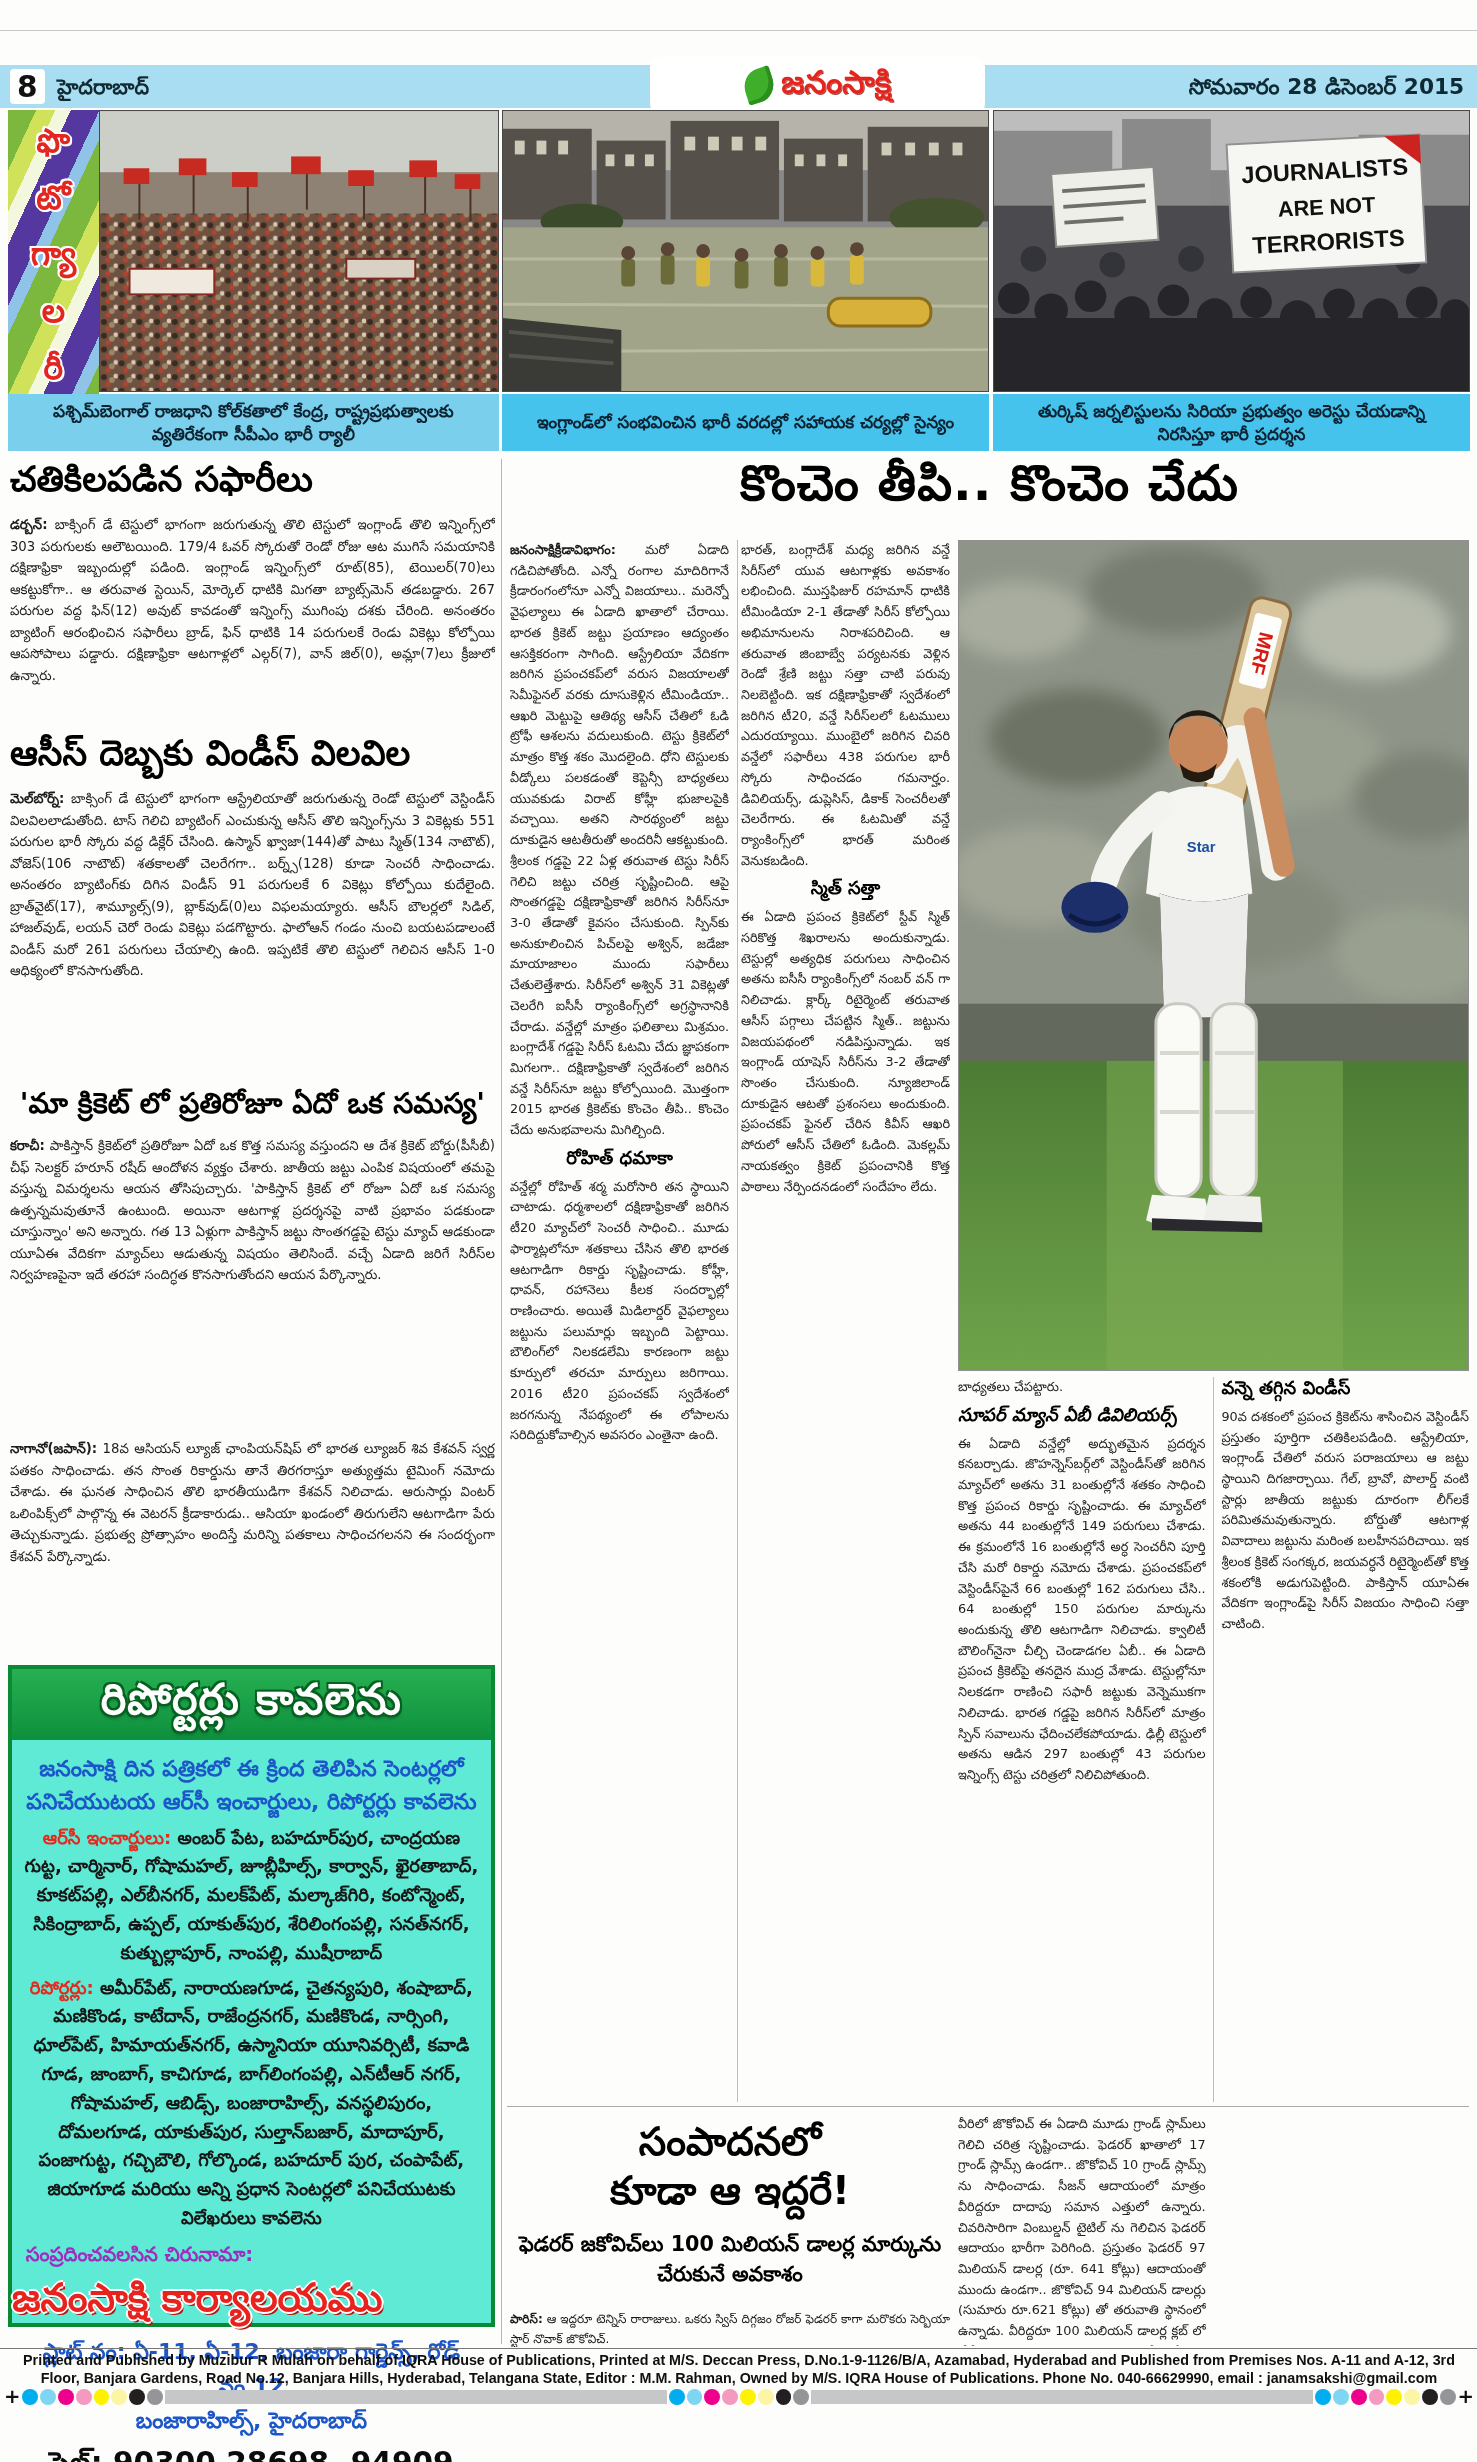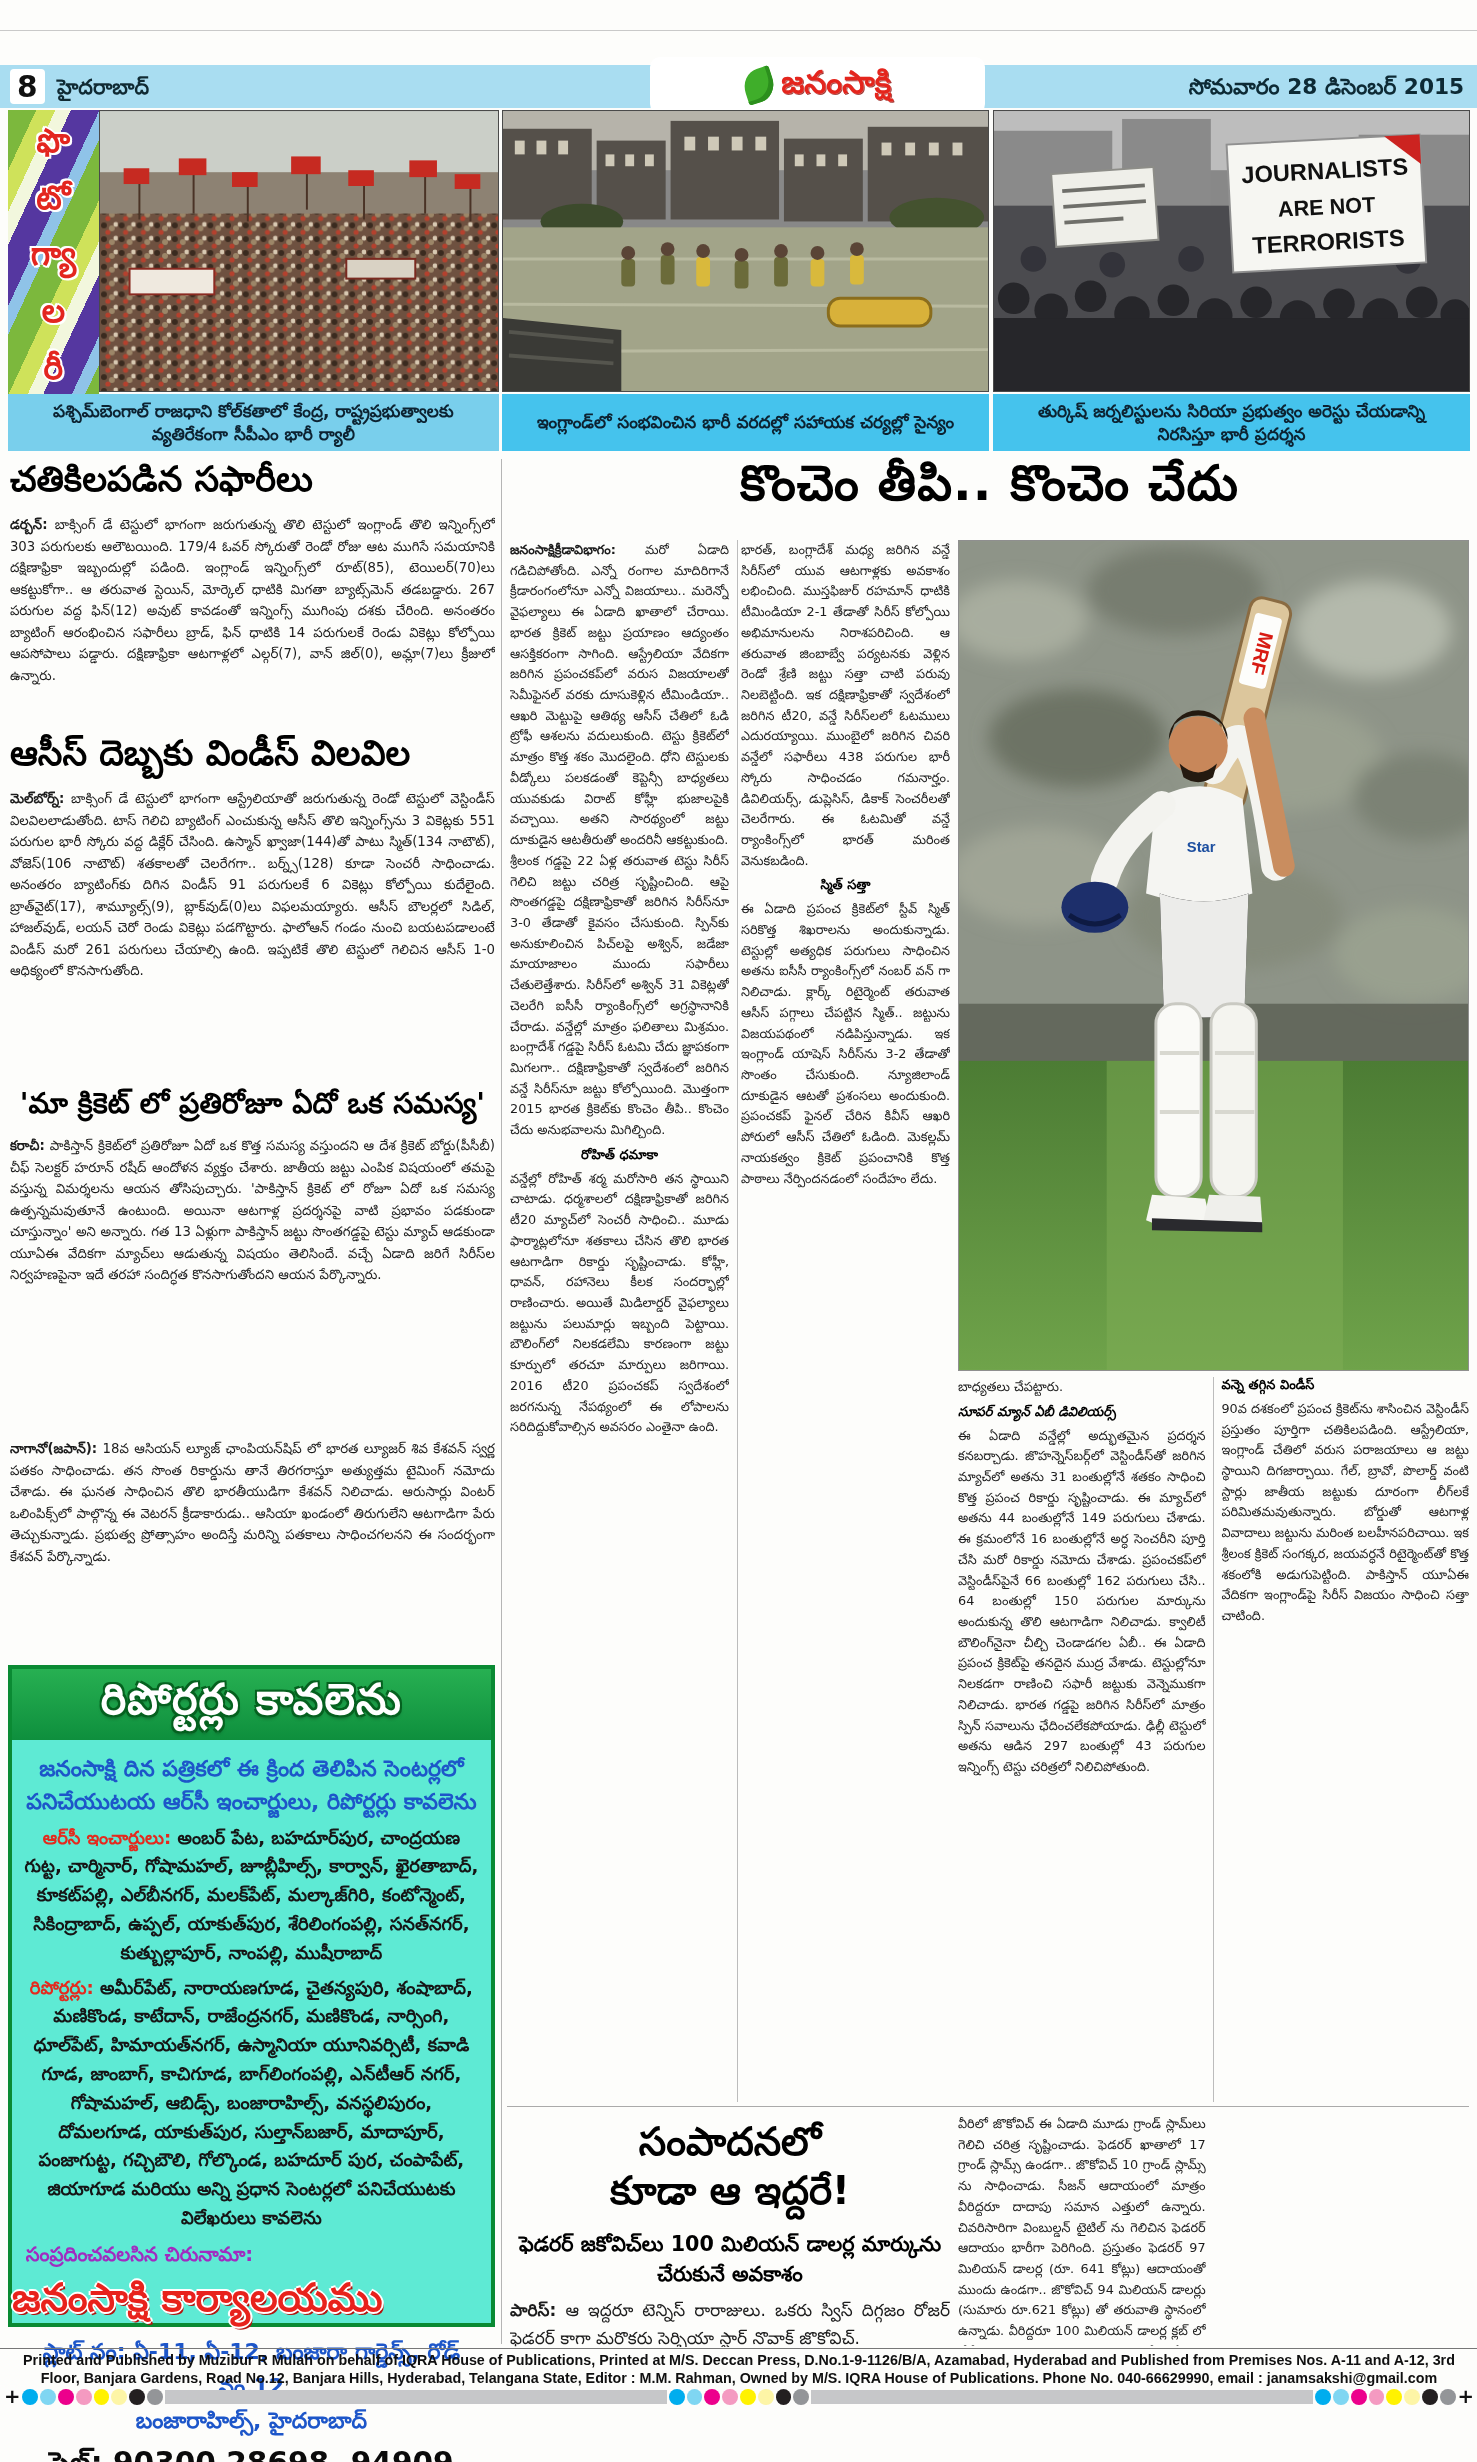--- a/index.html
+++ b/index.html
@@ -28,21 +28,21 @@
     text-shadow:-2px 0 #fff,2px 0 #fff,0 -2px #fff,0 2px #fff,2px 2px #fff,-2px -2px #fff;}
   .photo{position:absolute;top:110px;height:282px;border:1px solid #4a4a4a;box-sizing:border-box;overflow:hidden;background:#888;}
   .caption{position:absolute;top:394px;height:57px;display:flex;align-items:center;justify-content:center;
            text-align:center;font-size:17px;font-weight:700;color:#0c2231;line-height:1.35;padding:0 13.8px;box-sizing:border-box;}
   .cap1{background:#79cfec;} .cap23{background:#45c3ed;}
 
   
   .headline1{font-weight:900;color:#000;letter-spacing:0;}
   .bodytxt{font-size:13.3px;line-height:1.62;text-align:justify;white-space:pre-line;overflow:hidden;color:#1c1c1c;}
   .lead{font-weight:700;}
-  .subhead{font-weight:800;font-size:13px;text-align:center;margin:5.9px 0 3.9px;color:#000;}
+  .subhead{font-weight:800;font-size:18px;text-align:center;margin:5.9px 0 3.9px;color:#000;}
   .vrule{position:absolute;width:1px;background:#b5b5b5;}
   .hrule{position:absolute;height:1px;background:#aaa;}
 
   
   .adbox{position:absolute;left:7.9px;top:1665px;width:487px;height:662px;border:4.9px solid #0a8a33;background:#5eead4;box-sizing:border-box;}
   .adbox-head{height:71px;background:linear-gradient(#27b052,#0e8f3d);display:flex;align-items:center;justify-content:center;}
   .adbox-head span{font-size:43px;font-weight:900;color:#fff;letter-spacing:1px;
      text-shadow:2px 2px 0 #05611f,-2px -2px 0 #05611f,2px -2px 0 #05611f,-2px 2px 0 #05611f,0 3px 3.9px rgba(0,0,0,.4);}
   .ad-intro{margin:11.8px 9.9px 5.9px;text-align:center;font-size:22px;font-weight:800;color:#1d56c9;line-height:1.5;}
   .ad-list{margin:5.9px 11.8px;text-align:center;font-size:18px;font-weight:700;line-height:1.6;color:#151515;}
@@ -363,21 +363,21 @@
   </div>
 
   <div class="hrule" style="left:507px;top:2106px;width:962px;"></div>
 
   <div class="abs" style="left:510px;top:2118px;width:440px;height:229px;overflow:hidden;">
     <div class="tennis-title">
       <div>సంపాదనలో</div>
       <div>కూడా ఆ ఇద్దరే!</div>
     </div>
     <div class="tennis-sub">ఫెడరర్ జకోవిచ్‌లు 100 మిలియన్ డాలర్ల మార్కును చేరుకునే అవకాశం</div>
-    <div class="bodytxt" style="font-size:17px;margin-top:8px;"><span class="lead">పారిస్:</span> <span>ఆ ఇద్దరూ టెన్నిస్ రారాజులు. ఒకరు స్విస్ దిగ్గజం రోజర్ ఫెడరర్ కాగా మరొకరు సెర్బియా స్టార్ నొవాక్ జొకోవిచ్.</span></div>
+    <div class="bodytxt" style="font-size:12px;margin-top:21px;"><span class="lead">పారిస్:</span> <span>ఆ ఇద్దరూ టెన్నిస్ రారాజులు. ఒకరు స్విస్ దిగ్గజం రోజర్ ఫెడరర్ కాగా మరొకరు సెర్బియా స్టార్ నొవాక్ జొకోవిచ్.</span></div>
   </div>
   <div class="abs photo-cols" style="left:958px;top:2114px;width:511px;height:232px;overflow:hidden;">
     <div class="bodytxt" style="font-size:12.8px;">వీరిలో జొకోవిచ్ ఈ ఏడాది మూడు గ్రాండ్ స్లామ్‌లు గెలిచి చరిత్ర సృష్టించాడు. ఫెడరర్ ఖాతాలో 17 గ్రాండ్ స్లామ్స్ ఉండగా.. జొకోవిచ్ 10 గ్రాండ్ స్లామ్స్ ను సాధించాడు. సీజన్ ఆదాయంలో మాత్రం వీరిద్దరూ దాదాపు సమాన ఎత్తులో ఉన్నారు. చివరిసారిగా వింబుల్డన్ టైటిల్ ను గెలిచిన ఫెడరర్ ఆదాయం భారీగా పెరిగింది. ప్రస్తుతం ఫెడరర్ 97 మిలియన్ డాలర్ల (రూ. 641 కోట్లు) ఆదాయంతో ముందు ఉండగా.. జొకోవిచ్ 94 మిలియన్ డాలర్లు (సుమారు రూ.621 కోట్లు) తో తరువాతి స్థానంలో ఉన్నాడు. వీరిద్దరూ 100 మిలియన్ డాలర్ల క్లబ్ లో చేరేందుకు సిద్ధంగా నిలిచారు. వచ్చే ఏడాది ఆరంభంలోనే ఈ మార్కును అందుకునే అవకాశం ఉంది.</div>
   </div>
 
   <div class="hrule" style="left:0;top:2348px;width:1478px;background:#777;"></div>
   <div class="footer-line" style="top:2352px;">Printed and Published by Muzibur R Mulah on behalf of IQRA House of Publications, Printed at M/S. Deccan Press, D.No.1-9-1126/B/A, Azamabad, Hyderabad and Published from Premises Nos. A-11 and A-12, 3rd</div>
   <div class="footer-line" style="top:2370px;">Floor, Banjara Gardens, Road No.12, Banjara Hills, Hyderabad, Telangana State, Editor : M.M. Rahman, Owned by M/S. IQRA House of Publications. Phone No. 040-66629990, email : janamsakshi@gmail.com</div>
 
   <div class="regbar">

